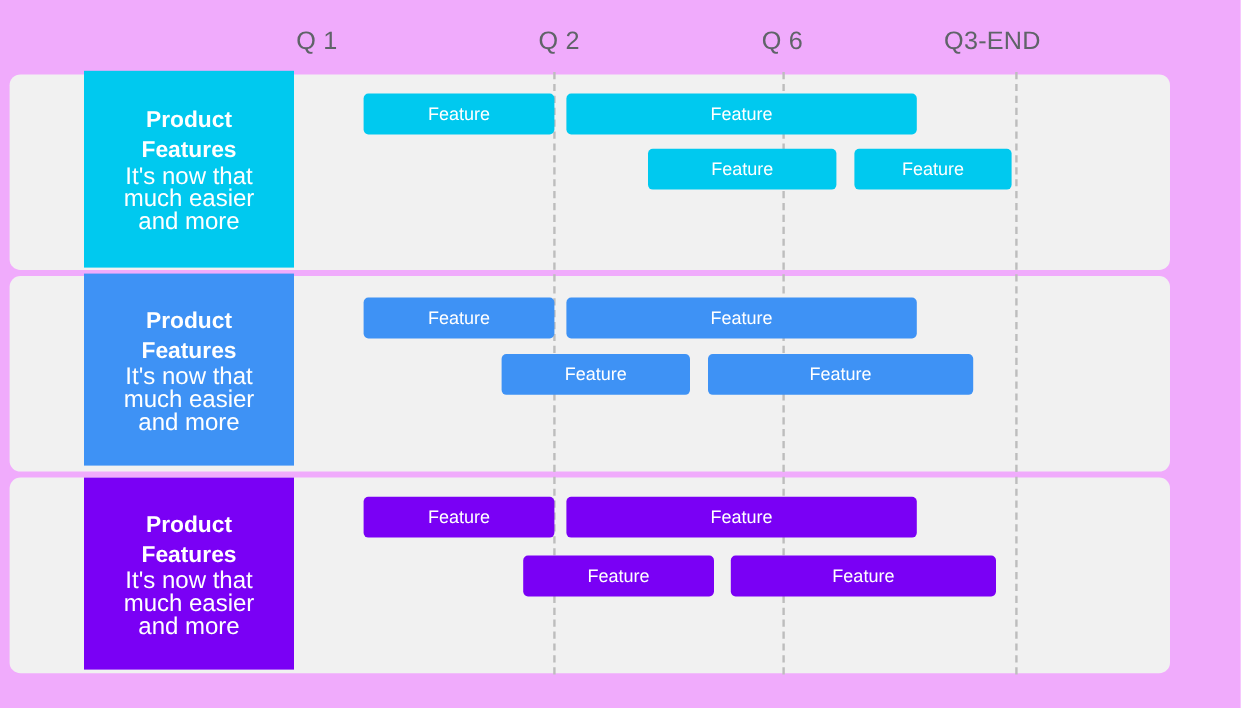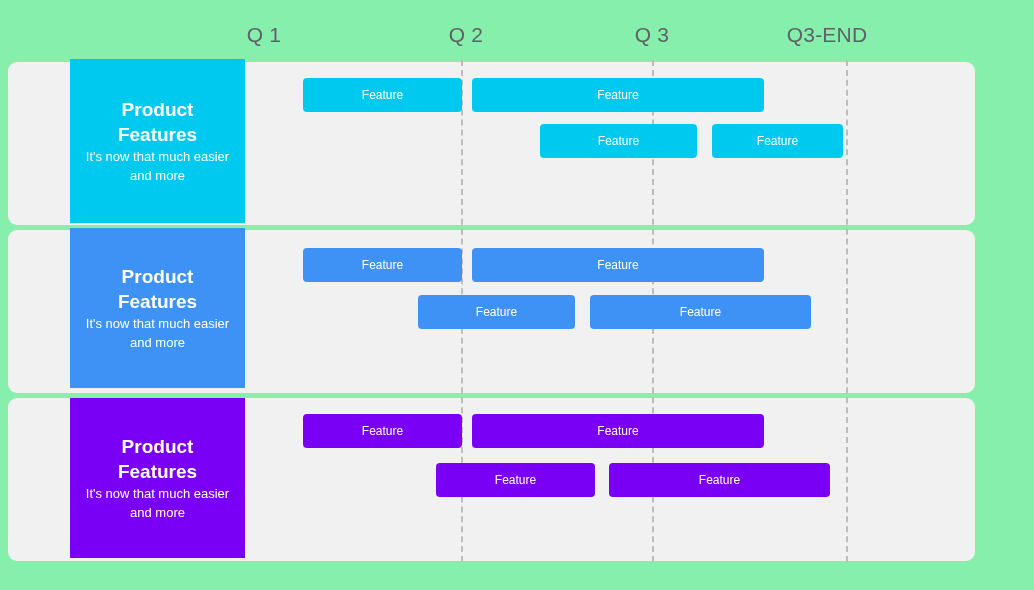--- a/index.html
+++ b/index.html
@@ -9,21 +9,21 @@
     height: 590px;
     background: #ffffff;
     font-family: "Liberation Sans", sans-serif;
     overflow: hidden;
   }
 
   #roadmap {
     position: relative;
     width: 1034px;
     height: 590px;
-    background: #86efac;
+    background: #f0abfc;
   }
 
   
   .timeline-header {
     position: absolute;
     left: 0; top: 0;
     width: 1034px;
     height: 56px;
   }
   .quarter-label {
@@ -72,53 +72,53 @@
     color: #ffffff;
     padding: 0 14px;
   }
   .row-label-title {
     font-size: 19px;
     font-weight: bold;
     line-height: 25px;
     max-width: 110px;
   }
   .row-label-sub {
-    font-size: 13px;
+    font-size: 20px;
     line-height: 19px;
     max-width: 155px;
   }
 
   
   .bar {
     position: absolute;
     height: 34px;
     border-radius: 4px;
     color: #ffffff;
-    font-size: 12px;
+    font-size: 15px;
     line-height: 17px;
     display: flex;
     align-items: center;
     justify-content: center;
     text-align: center;
     z-index: 5;
     overflow: hidden;
     padding: 0 2px;
   }
 
   
 </style>
 </head>
 <body>
 
 <div id="roadmap">
 
   <div class="timeline-header">
       <div class="quarter-label" style="left: 264px; color: rgb(95, 99, 104);">Q 1</div>
       <div class="quarter-label" style="left: 466px; color: rgb(95, 99, 104); text-align: center;">Q 2</div>
-      <div class="quarter-label" style="left: 652px; color: rgb(95, 99, 104);">Q 3</div>
+      <div class="quarter-label" style="left: 652px; color: rgb(95, 99, 104);">Q 6</div>
       <div class="quarter-label" style="left: 827px; color: rgb(95, 99, 104);">Q3-END</div>
     </div>
 
   <div id="gridlines">
       <div class="gridline" style="left: 461px; border-left-color: rgb(189, 189, 189);"></div>
       <div class="gridline" style="left: 652px; border-left-color: rgb(189, 189, 189);"></div>
       <div class="gridline" style="left: 846px; border-left-color: rgb(189, 189, 189);"></div>
     </div>
 
   <div id="rows">

